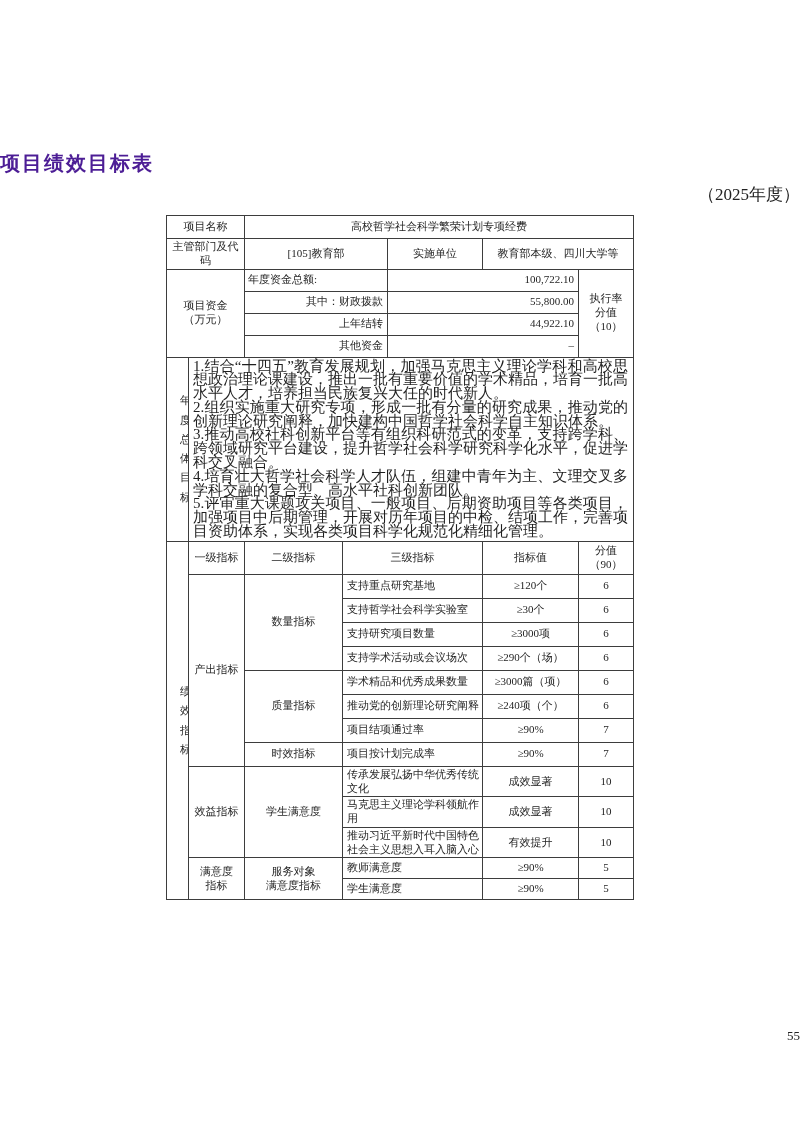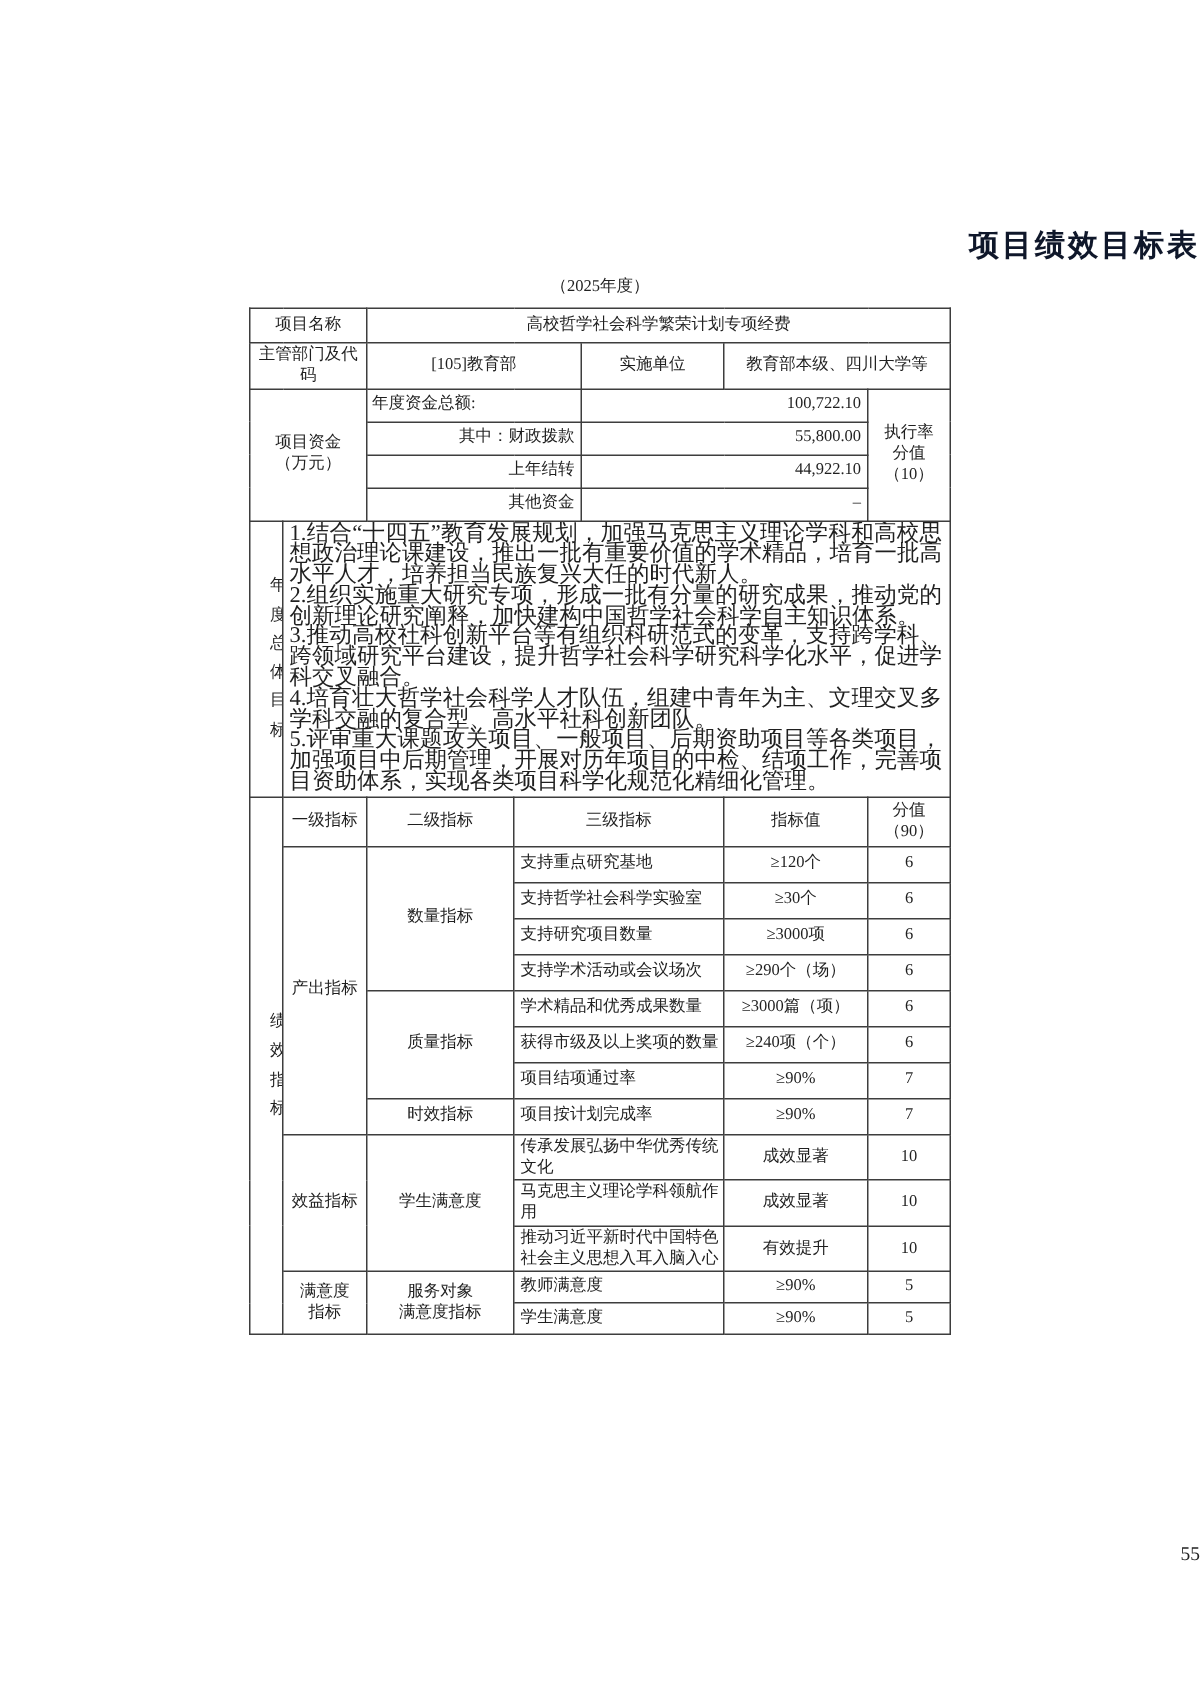--- a/index.html
+++ b/index.html
@@ -2,29 +2,29 @@
 <html><head>
 <meta charset="utf-8">
 <style>
   html,body { margin:0; padding:0; background:#fff; }
   .page {
     position:relative; width:800px; height:1131px; background:#ffffff;
     font-family:"Liberation Serif","DejaVu Serif",serif; color:#1f1f1f;
     overflow:hidden;
   }
   .doc-title {
-    position:absolute; top:150px; left:0; width:800px; text-align:right;
-    font-size:20px; font-weight:bold; letter-spacing:2px; color:#0f172a;
+    position:absolute; top:150px; left:0; width:800px; text-align:left;
+    font-size:20px; font-weight:bold; letter-spacing:2px; color:#4c1d95;
   }
   .doc-subtitle {
-    position:absolute; top:183px; left:0; width:800px; text-align:center;
-    font-size:11px; color:#222;
+    position:absolute; top:183px; left:0; width:800px; text-align:right;
+    font-size:17px; color:#222;
   }
   table.main-table {
-    position:absolute; left:166px; top:205px; width:467px;
+    position:absolute; left:166px; top:215px; width:467px;
     border-collapse:collapse; table-layout:fixed;
     border:1.5px solid #3d3d3d;
   }
   .main-table td {
     border:1px solid #3d3d3d; font-size:11px; line-height:1.25;
     padding:1px 3px; color:#1f1f1f; vertical-align:middle; overflow:hidden;
     text-align:center;
   }
   td.al { text-align:left; }
   td.ar { text-align:right; padding-right:4px; }
@@ -152,21 +152,21 @@
       <td>6</td>
     </tr>
 
     <tr class="rind">
       <td rowspan="3">质量指标</td>
       <td colspan="2" class="name">学术精品和优秀成果数量</td>
       <td>≥3000篇（项）</td>
       <td>6</td>
     </tr>
     <tr class="rind">
-      <td colspan="2" class="name">获得市级及以上奖项的数量</td>
+      <td colspan="2" class="name">推动党的创新理论研究阐释</td>
       <td>≥240项（个）</td>
       <td>6</td>
     </tr>
     <tr class="rind">
       <td colspan="2" class="name">项目结项通过率</td>
       <td>≥90%</td>
       <td>7</td>
     </tr>
 
     <tr class="rind">

